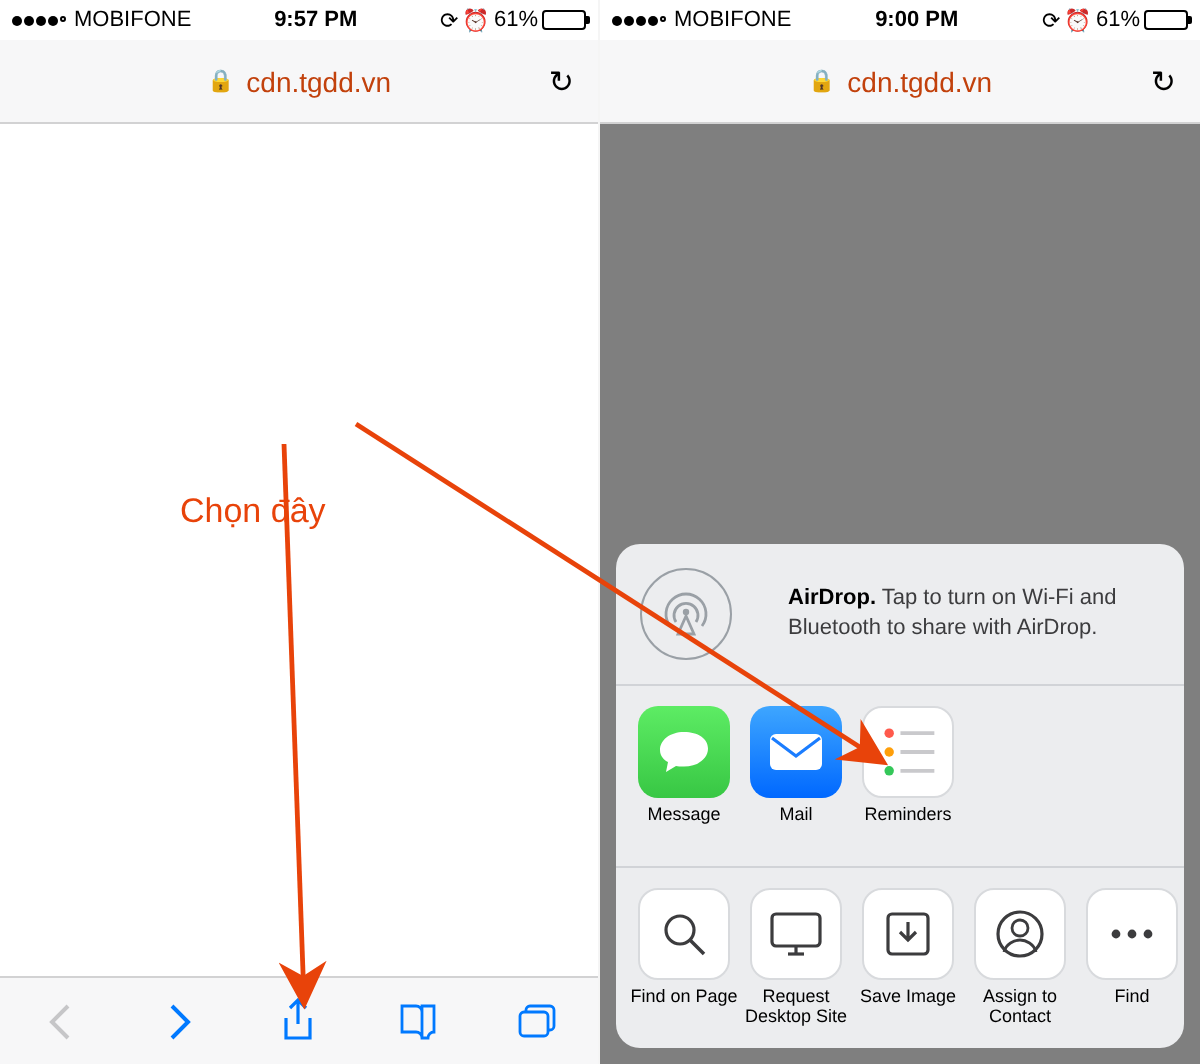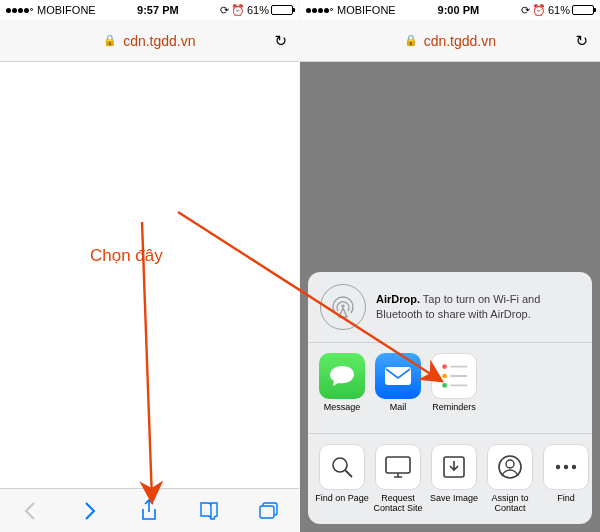--- a/index.html
+++ b/index.html
@@ -30,21 +30,21 @@
   .content { position: absolute; left: 0; right: 0; top: 62px; bottom: 44px; background: #fff; }
 
   
   .toolbar { position: absolute; bottom: 0; left: 0; right: 0; height: 44px; background: #f7f7f8; border-top: 1px solid rgba(0,0,0,0.15); display: flex; align-items: center; justify-content: space-around; }
   .toolbar .tb { color: #0079ff; width: 28px; height: 28px; display: flex; align-items: center; justify-content: center; }
   .toolbar .tb.disabled { color: #c6c6c8; }
 
   
   .sheet-wrap { position: absolute; left: 0; right: 0; bottom: 0; padding: 8px; }
   .sheet { background: #ecedef; border-radius: 12px; overflow: hidden; }
-  .air { display: flex; gap: 10px; padding: 12px; align-items: center; }
+  .air { display: flex; gap: 28px; padding: 12px; align-items: center; }
   .air .circle { width: 46px; height: 46px; border: 1.5px solid #9aa0a6; border-radius: 50%; display: flex; align-items: center; justify-content: center; flex-shrink: 0; }
   .air .txt { font-size: 11px; line-height: 1.35; color: #3c3c3e; }
   .air .txt b { color: #000; font-weight: 600; }
   .sep { height: 1px; background: #d1d3d7; }
 
   .row { display: flex; padding: 10px 6px; gap: 0; }
   .item { width: 56px; flex-shrink: 0; display: flex; flex-direction: column; align-items: center; gap: 4px; }
   .icon { width: 46px; height: 46px; border-radius: 10px; display: flex; align-items: center; justify-content: center; font-size: 24px; color: #fff; }
   .icon.white { background: #fff; border: 1px solid #d8dadd; color: #3c3c3e; }
   .label { font-size: 9px; color: #000; text-align: center; line-height: 1.1; height: 20px; }
@@ -212,21 +212,21 @@
             <div class="label">Find on Page</div>
           </div>
           <div class="item">
             <div class="icon white">
                 <svg width="30" height="26" viewBox="0 0 30 26">
                   <rect x="3" y="3" width="24" height="16" rx="2" fill="none" stroke="#3c3c3e" stroke-width="1.6"></rect>
                   <line x1="11" y1="23" x2="19" y2="23" stroke="#3c3c3e" stroke-width="1.6"></line>
                   <line x1="15" y1="19" x2="15" y2="23" stroke="#3c3c3e" stroke-width="1.6"></line>
                 </svg>
               </div>
-            <div class="label">Request Contact Site</div>
+            <div class="label">Request Desktop Site</div>
           </div>
           <div class="item">
             <div class="icon white">
                 <svg width="26" height="26" viewBox="0 0 26 26">
                   <rect x="3" y="3" width="20" height="20" rx="2" fill="none" stroke="#3c3c3e" stroke-width="1.6"></rect>
                   <path d="M13 7v9M9 12l4 4 4-4" fill="none" stroke="#3c3c3e" stroke-width="1.6"></path>
                 </svg>
               </div>
             <div class="label">Save Image</div>
           </div>

